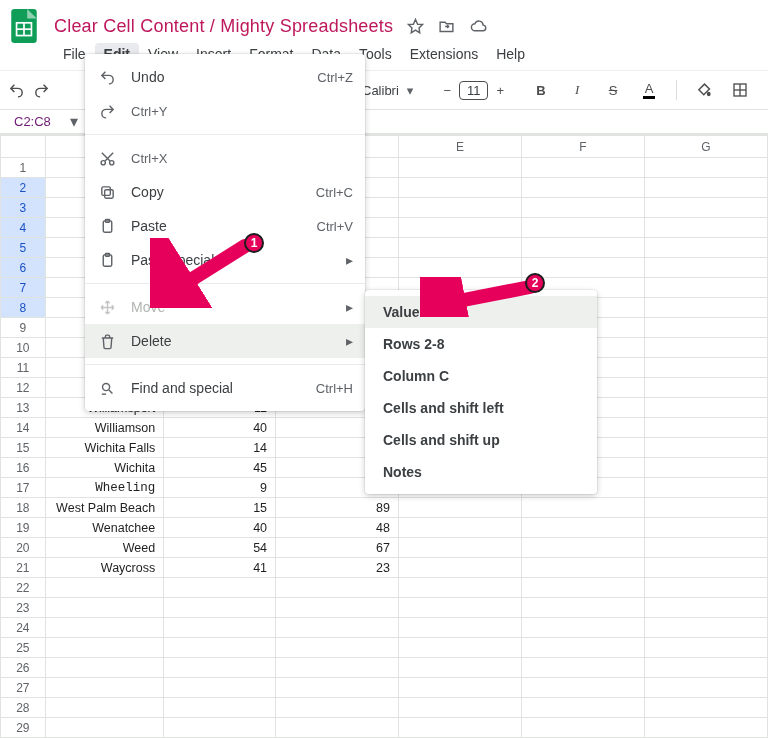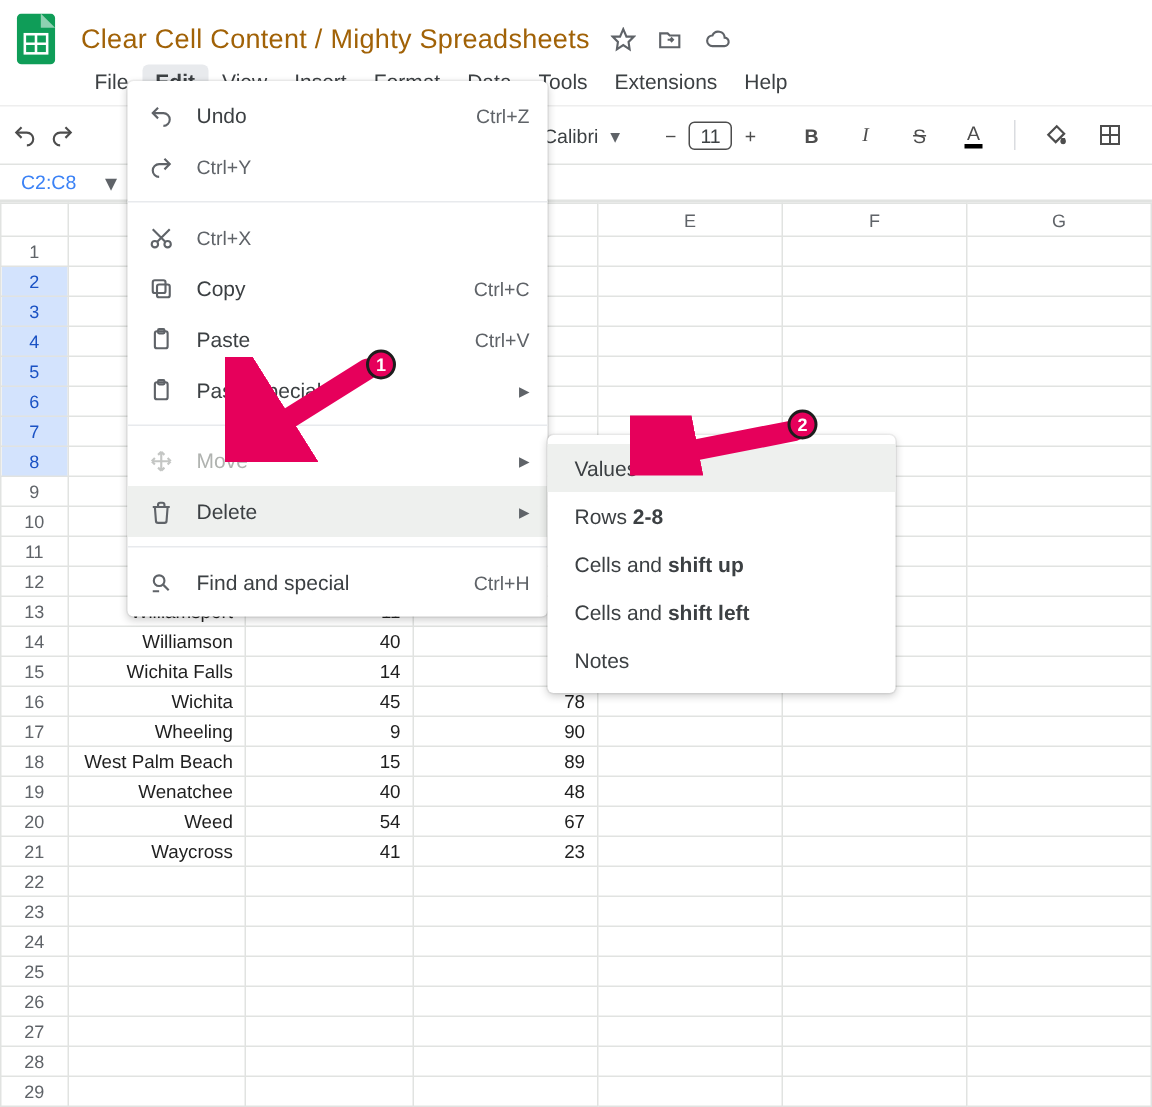--- a/index.html
+++ b/index.html
@@ -3,40 +3,40 @@
 <meta charset="utf-8">
 <style>
   * { box-sizing: border-box; }
   html, body { margin: 0; padding: 0; font-family: Arial, "Helvetica Neue", sans-serif; background: #fff; width: 768px; }
   body { position: relative; overflow: hidden; height: 738px; }
 
   
   .titlebar { display: flex; align-items: center; padding: 8px 10px 0 10px; height: 44px; }
   .logo { width: 28px; height: 34px; margin-right: 16px; display:flex; align-items:center; justify-content:center; }
   .logo svg { width: 26px; height: 34px; }
-  .doctitle { font-size: 18px; color: #a16207; font-weight: 400; letter-spacing: 0.2px; }
+  .doctitle { font-size: 18px; color: #be185d; font-weight: 400; letter-spacing: 0.2px; }
   .titleicons { display: flex; align-items: center; margin-left: 14px; gap: 14px; color: #5f6368; }
   .titleicons span { display:inline-flex; }
 
   
   .menubar { display: flex; align-items: center; padding: 0 10px 6px 54px; gap: 0; font-size: 14px; color: #3c4043; height: 26px; }
   .menuitem { padding: 3px 9px; border-radius: 4px; cursor: pointer; }
   .menuitem.open { background: #e8eaed; font-weight: 600; }
 
   
   .toolbar { height: 40px; border-top: 1px solid #eee; border-bottom: 1px solid #e1e3e1; display:flex; align-items:center; padding: 0 8px; gap: 8px; font-size: 13px; color: #3c4043; position: relative; }
   .tool-btn { width: 26px; height: 26px; display:flex; align-items:center; justify-content:center; border-radius:4px; color:#4d4d4d; }
   .tool-sep { width:1px; height:20px; background:#dadce0; margin: 0 4px; }
   .font-sel { display:flex; align-items:center; gap:8px; padding: 0 6px; }
   .font-size-box { border:1.5px solid #4d4d4d; border-radius:4px; padding:1px 7px; font-size:13px; }
   .right-tools { display:flex; align-items:center; gap:10px; }
 
   
   .fxbar { height: 24px; display:flex; align-items:center; border-bottom: 1px solid #e1e3e1; }
-  .namebox { width: 62px; text-align:left; padding-left: 14px; font-size: 13px; color:#3b82f6; }
+  .namebox { width: 62px; text-align:left; padding-left: 14px; font-size: 13px; color:#701a75; }
   .name-dd { width: 24px; color:#5f6368; display:flex; align-items:center; justify-content:center; }
 
   
   .grid { position: relative; font-size: 12.5px; color:#1f1f1f; border-top: 1px solid #e1e3e1;}
   table { border-collapse: collapse; width: 100%; table-layout: fixed; }
   th, td { border: 1px solid #e1e3e1; height: 20px; padding: 0; overflow:hidden; white-space: nowrap; }
   thead th { background:#fff; font-weight:400; color:#5f6368; font-size:12px; text-align:center; height:22px; }
   thead th:first-child { width: 40px; background:#fff; }
   tbody th { width: 40px; font-weight:400; background:#fff; color:#5f6368; font-size:12px; text-align:center; }
   tbody td { text-align:right; padding-right:8px; }
@@ -58,21 +58,21 @@
   .mrow.disabled { color:#b0b3b0; cursor:default; }
   .mrow .micon { width:20px; display:flex; align-items:center; justify-content:center; color:#5f6368; }
   .mrow.disabled .micon { color:#c4c6c4; }
   .mrow .mlabel { flex:1; }
   .mrow .mshort { font-size:13px; color:#5f6368; }
   .mrow .marrow { color:#5f6368; }
   .msep { height:1px; background:#e8eaed; margin: 6px 0; }
 
   
   .sub-menu { left: 365px; top: 290px; width: 232px; padding: 6px 0; }
-  .sub-menu .mrow { height:32px; padding: 0 18px; }
+  .sub-menu .mrow { height:32px; padding: 0 18px; font-weight: bold; }
   .sub-menu .mrow.hover { background:#eef0ee; }
   .sub-menu .mlabel { font-size:14px; }
 
   
   .anno-circle { position:absolute; width:20px; height:20px; border-radius:50%; background:#e6005b; border:2px solid #1d1d1d; color:#fff; font-size:12px; font-weight:700; display:flex; align-items:center; justify-content:center; z-index:30; }
   .anno-arrow { position:absolute; z-index:25; } 
 </style>
 </head>
 <body>
 
@@ -341,21 +341,21 @@
           <th>16</th>
           <td style="text-align: right;">Wichita</td>
           <td>45</td>
           <td>78</td>
           <td></td>
           <td></td>
           <td></td>
         </tr>
         <tr>
           <th>17</th>
-          <td style="text-align: right;">Wheeling</td>
+          <td style="text-align: right; font-family: Liberation Mono, monospace;">Wheeling</td>
           <td>9</td>
           <td>90</td>
           <td></td>
           <td></td>
           <td></td>
         </tr>
         <tr>
           <th>18</th>
           <td style="text-align: right; margin-top: 32px;">West Palm Beach</td>
           <td>15</td>
@@ -562,24 +562,27 @@
 </div>
 
 <div class="popup sub-menu">
   <div class="mrow hover">
     <span class="mlabel">Values</span>
   </div>
   <div class="mrow">
     <span class="mlabel"><span>Rows </span><b>2-8</b></span>
   </div>
   <div class="mrow">
+    <span class="mlabel"><span>Column </span><b>C</b></span>
+  </div>
+  <div class="mrow">
+    <span class="mlabel"><span>Cells and </span><b>shift left</b></span>
+  </div>
+  <div class="mrow">
     <span class="mlabel"><span>Cells and </span><b>shift up</b></span>
-  </div>
-  <div class="mrow">
-    <span class="mlabel"><span>Cells and </span><b>shift left</b></span>
   </div>
   <div class="mrow">
     <span class="mlabel">Notes</span>
   </div>
 </div>
 
 <svg class="anno-arrow" style="left:150px; top:238px;" width="110" height="70" viewBox="0 0 110 70">
   <defs>
       <marker id="ah1" markerWidth="10" markerHeight="10" refX="2" refY="5" orient="auto">
         <path d="M0 0 L10 5 L0 10 Z" fill="#e6005b"></path>

